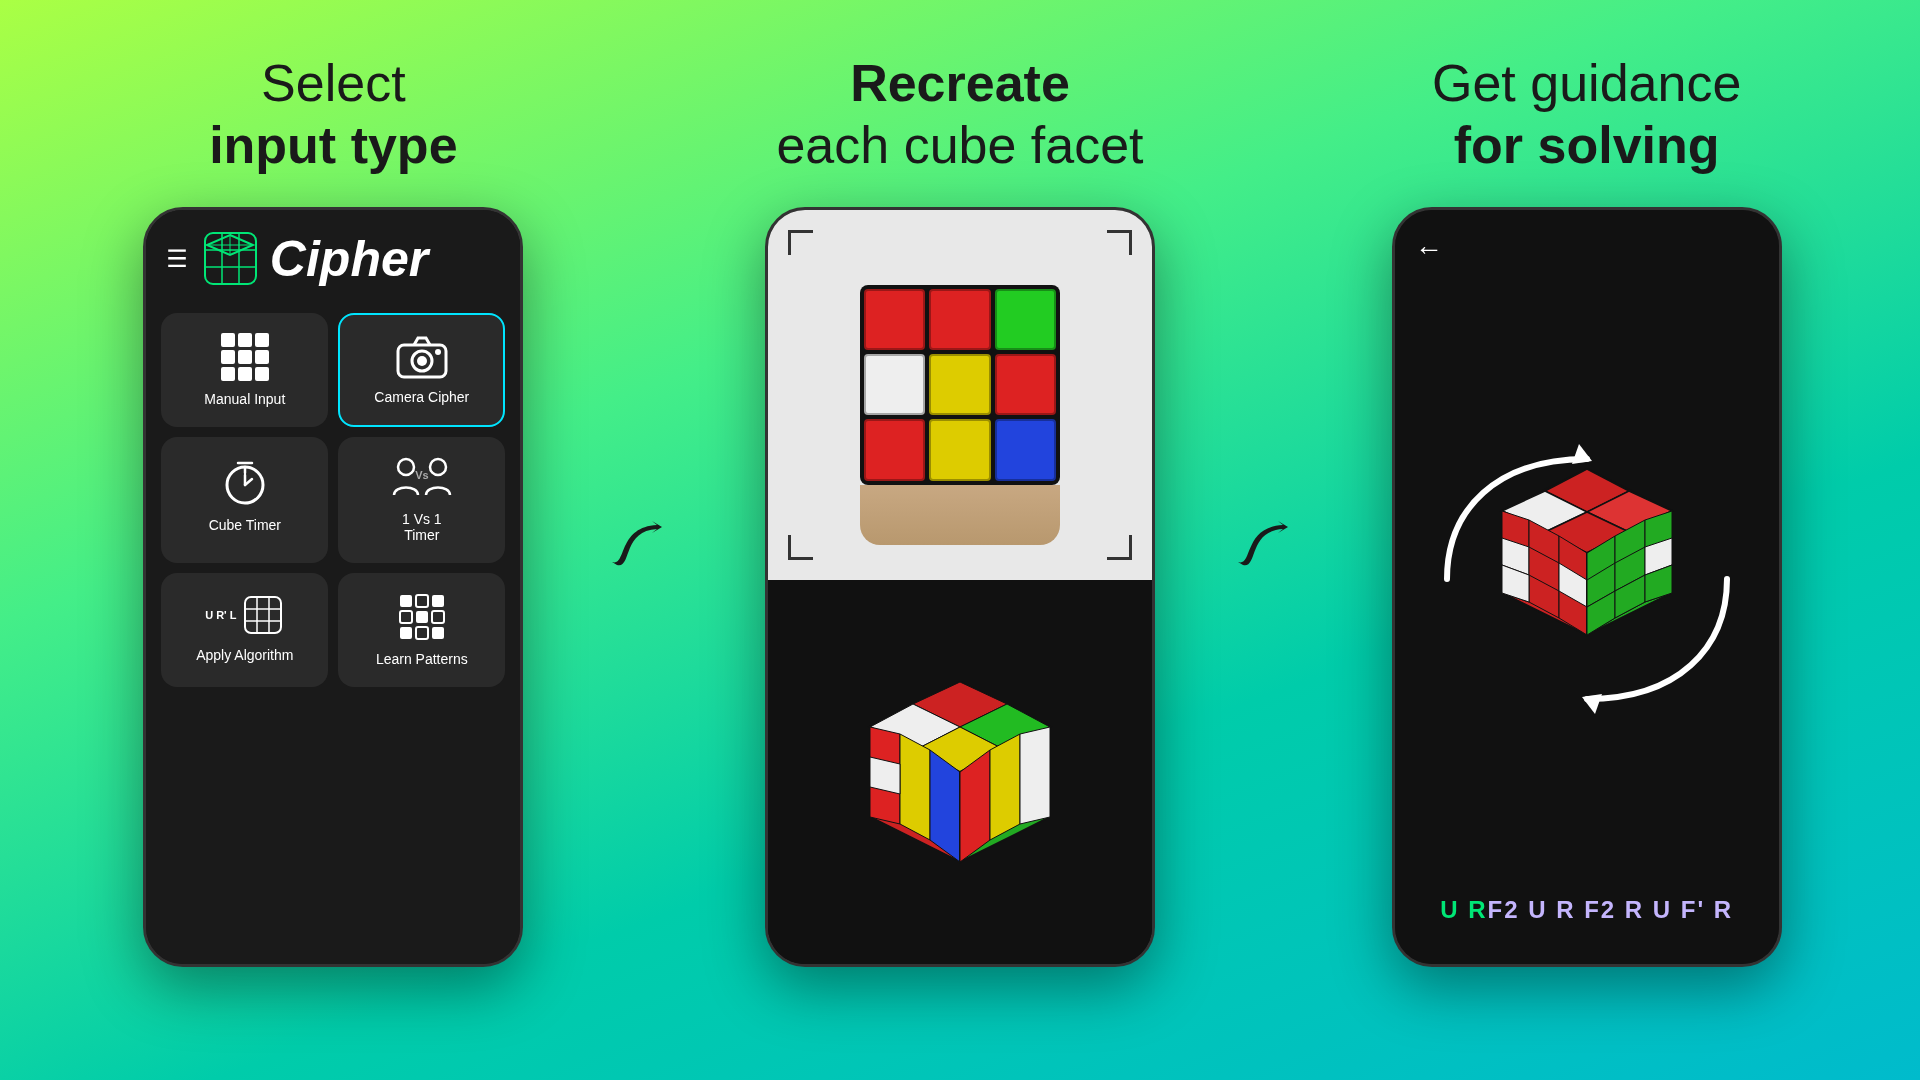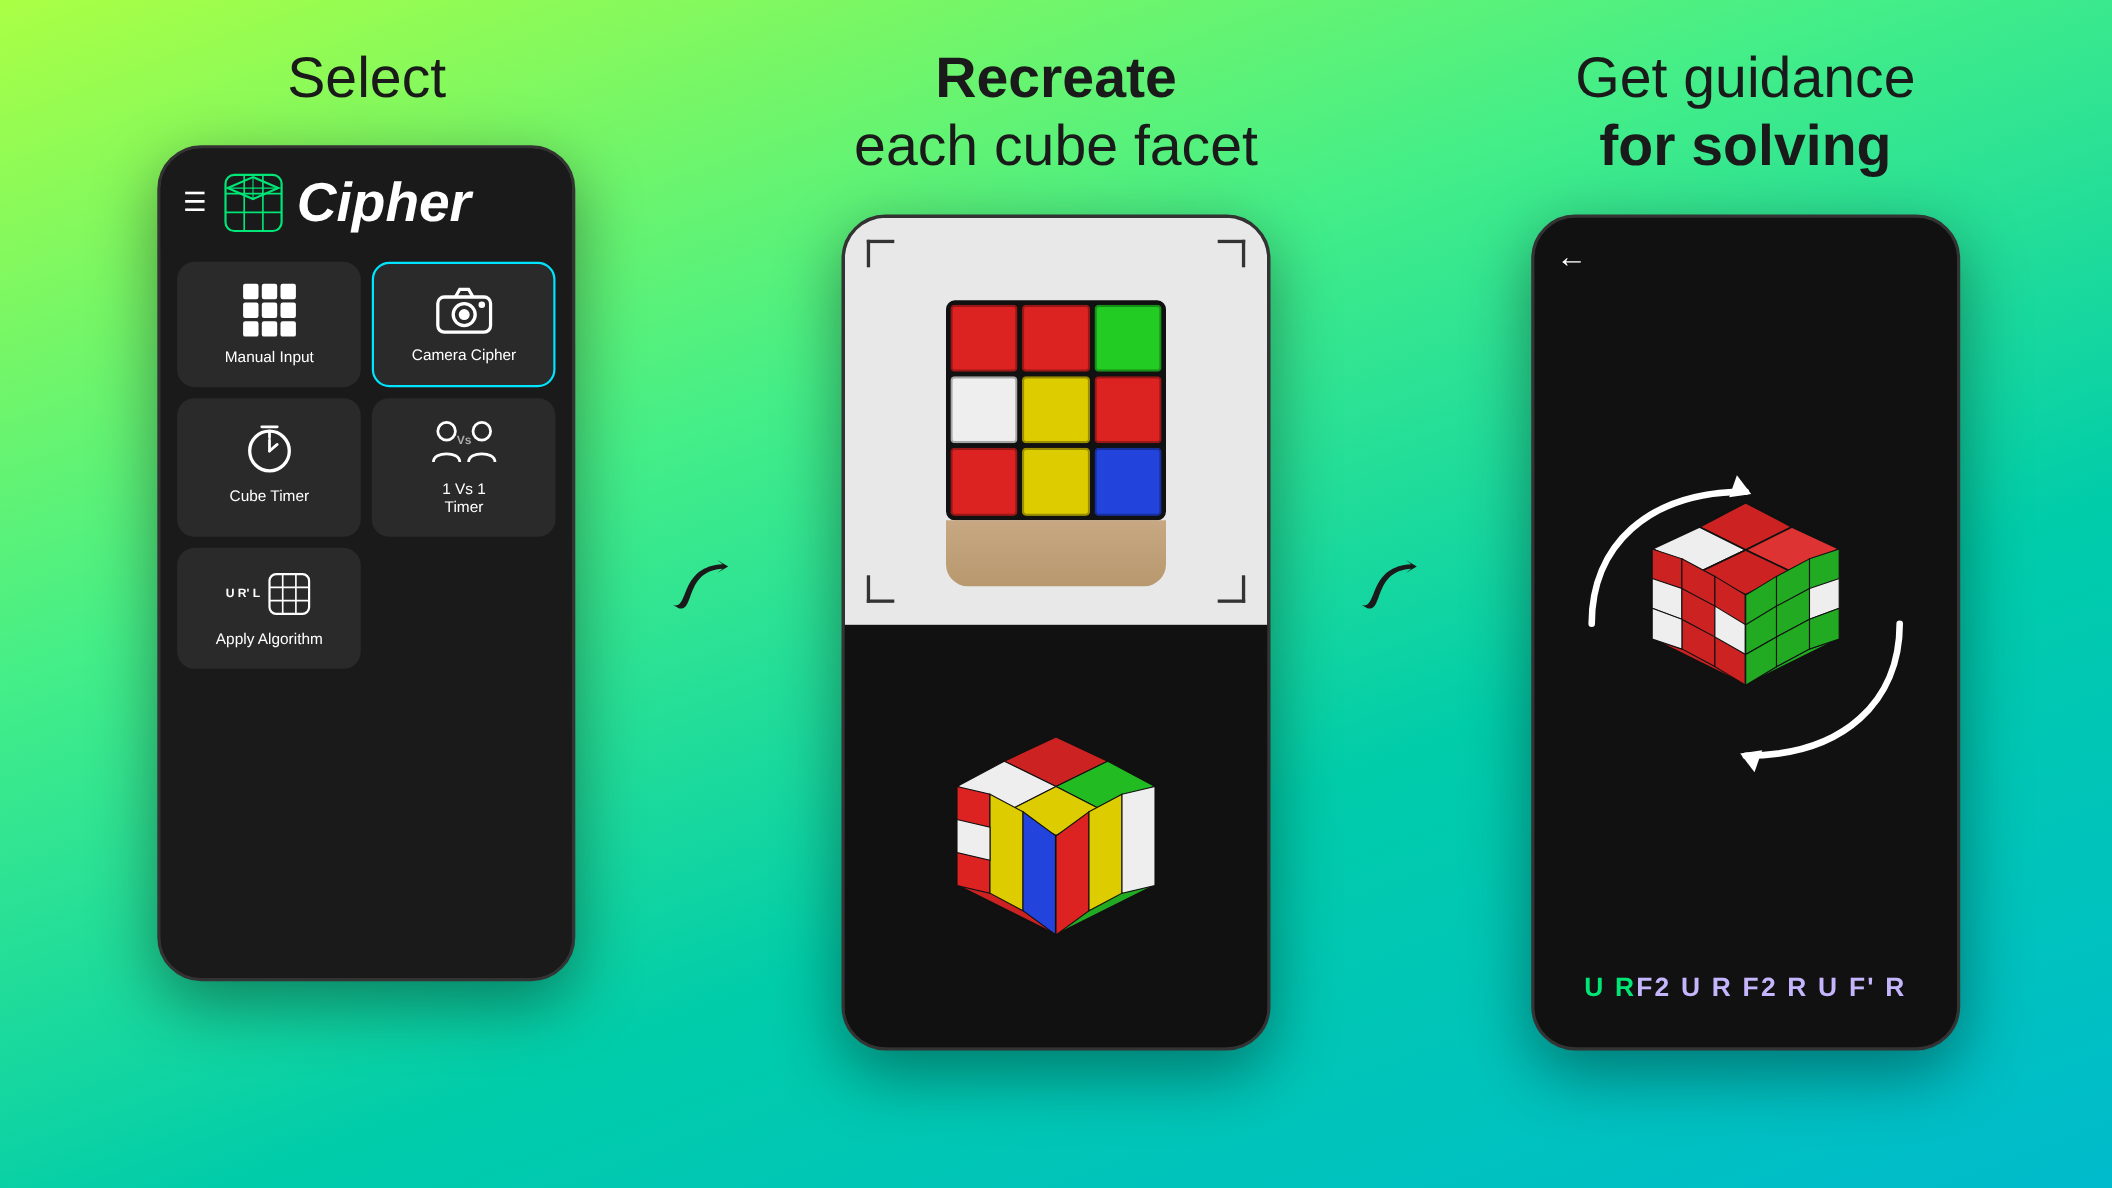--- a/index.html
+++ b/index.html
@@ -15,21 +15,21 @@
       align-items: center;
     }
 
     .main-container {
       width: 1920px;
       height: 1080px;
       display: flex;
       flex-direction: row;
       align-items: flex-start;
       justify-content: space-around;
-      padding: 20px 60px 0 60px;
+      padding: 32px 60px 0 60px;
       background: linear-gradient(160deg, #aaff44 0%, #44ee88 35%, #00ccaa 65%, #00bbcc 100%);
     }
 
     
     .section {
       display: flex;
       flex-direction: column;
       align-items: center;
       width: 560px;
     }
@@ -279,20 +279,21 @@
     }
   </style>
 </head>
 <body>
 
 <div class="main-container">
 
   <div class="section">
     <div class="section-title">
       <span class="normal">Select</span><br>
+      <span class="bold">input type</span>
     </div>
 
     <div class="phone-frame phone-frame-left">
       <div class="app-screen">
 
         <div class="app-header">
           <div class="hamburger">☰</div>
           <div class="app-logo-container">
 
             <svg class="cube-logo" viewBox="0 0 55 55" xmlns="http://www.w3.org/2000/svg">
@@ -375,20 +376,35 @@
                 <rect x="4" y="4" width="36" height="36" rx="6" fill="none" stroke="white" stroke-width="2"></rect>
                 <line x1="4" y1="16" x2="40" y2="16" stroke="white" stroke-width="1.5"></line>
                 <line x1="4" y1="28" x2="40" y2="28" stroke="white" stroke-width="1.5"></line>
                 <line x1="16" y1="4" x2="16" y2="40" stroke="white" stroke-width="1.5"></line>
                 <line x1="28" y1="4" x2="28" y2="40" stroke="white" stroke-width="1.5"></line>
               </svg>
             </div>
             <span class="menu-item-label">Apply Algorithm</span>
           </div>
 
+          <div class="menu-item">
+            <svg width="48" height="48" viewBox="0 0 48 48">
+
+              <rect x="2" y="2" width="12" height="12" rx="2" fill="white"></rect>
+              <rect x="18" y="2" width="12" height="12" rx="2" fill="none" stroke="white" stroke-width="2"></rect>
+              <rect x="34" y="2" width="12" height="12" rx="2" fill="white"></rect>
+              <rect x="2" y="18" width="12" height="12" rx="2" fill="none" stroke="white" stroke-width="2"></rect>
+              <rect x="18" y="18" width="12" height="12" rx="2" fill="white"></rect>
+              <rect x="34" y="18" width="12" height="12" rx="2" fill="none" stroke="white" stroke-width="2"></rect>
+              <rect x="2" y="34" width="12" height="12" rx="2" fill="white"></rect>
+              <rect x="18" y="34" width="12" height="12" rx="2" fill="none" stroke="white" stroke-width="2"></rect>
+              <rect x="34" y="34" width="12" height="12" rx="2" fill="white"></rect>
+            </svg>
+            <span class="menu-item-label">Learn Patterns</span>
+          </div>
 
         </div>
       </div>
     </div>
   </div>
 
   <div class="arrow-container">
     <svg width="80" height="60" viewBox="0 0 80 60">
       <path d="M5 45 C20 50, 10 10, 50 8 L45 4 L55 10 L45 16 L50 12 C15 14, 25 52, 10 48 Z" fill="#1a1a1a"></path>
     </svg>

